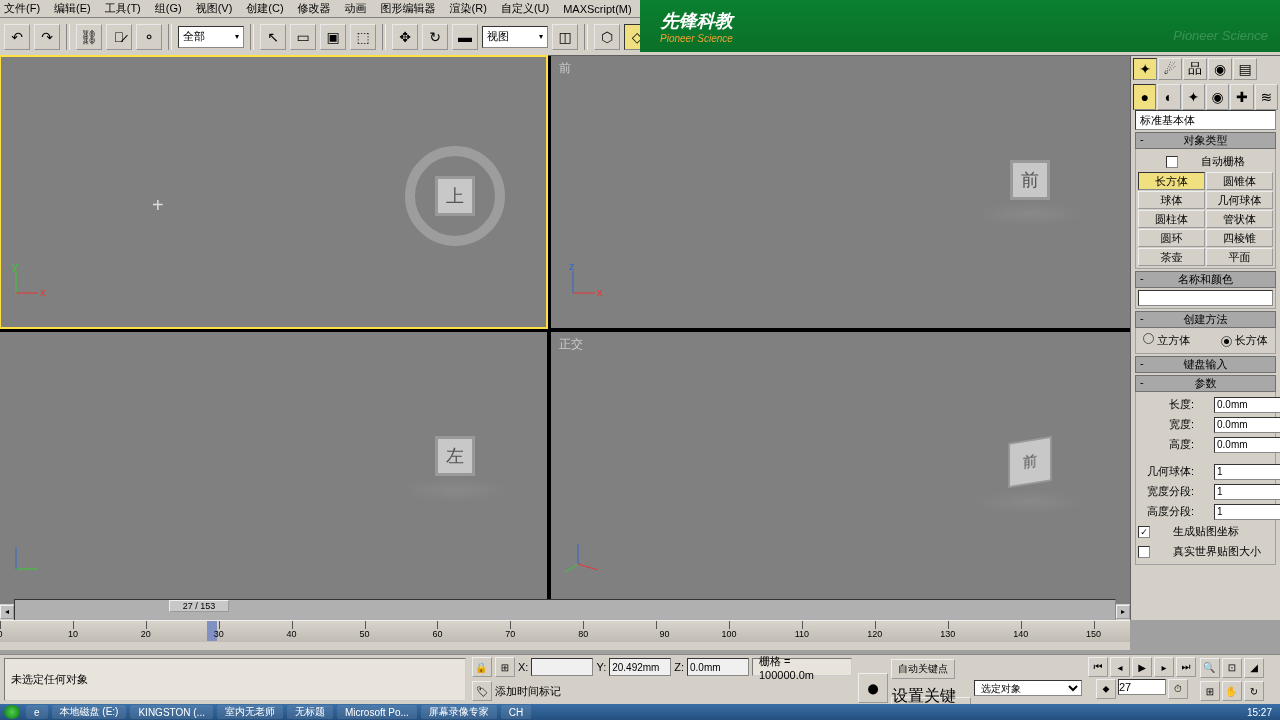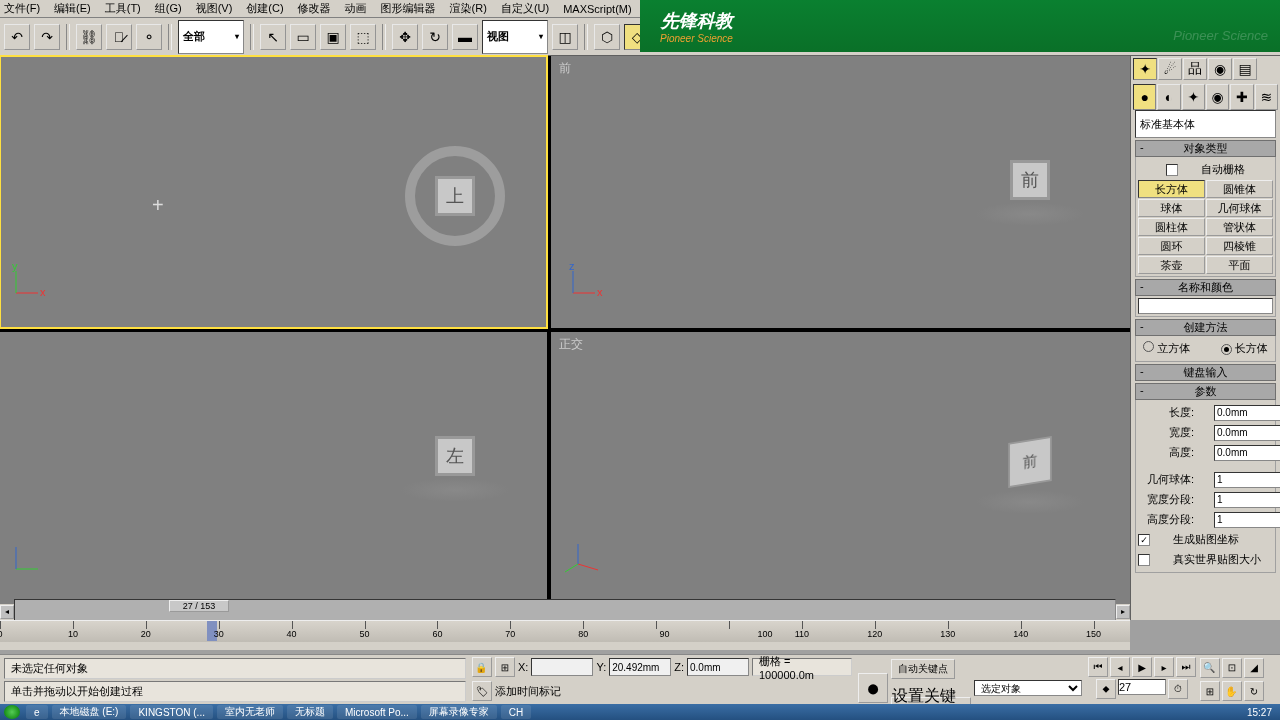--- a/index.html
+++ b/index.html
@@ -11,42 +11,42 @@
 .banner { position: absolute; top: 0; left: 640px; right: 0; height: 52px; background: linear-gradient(#0a8030,#0a7028); color: #fff; display: flex; align-items: center; padding: 0 20px; justify-content: space-between; z-index: 10; }
 .banner-logo { display:flex; flex-direction:column; align-items:flex-end; }
 .banner-logo .cn { font-size: 18px; font-weight: bold; font-style: italic; }
 .banner-logo .en { font-size: 10px; font-style: italic; color: #f0a030; }
 .banner-title { font-size: 24px; flex: 1; text-align: center; margin-right: 60px;}
 .banner-wm { position:absolute; right:12px; top:28px; font-size:13px; font-style:italic; color:rgba(255,255,255,.2); }
 
 .toolbar { height: 38px; background: #d4d0c8; display: flex; align-items: center; padding: 2px 4px; gap: 4px; border-bottom: 1px solid #606060; }
 .tbtn { width: 26px; height: 26px; background: #d4d0c8; border: 1px outset #e8e8e8; display: flex; align-items: center; justify-content: center; font-size: 14px; }
 .tbtn.active { background: #f0e080; border: 1px inset #888; }
-.tselect { height: 34px; background: #fff; border: 1px inset #888; padding: 0 4px; display: flex; align-items: center; font-weight: bold; }
+.tselect { height: 22px; background: #fff; border: 1px inset #888; padding: 0 4px; display: flex; align-items: center; }
 .tselect::after { content: "▾"; margin-left: 30px; font-size: 8px; }
 .sep { width: 4px; height: 26px; border-left: 1px solid #888; border-right: 1px solid #eee; margin: 0 2px; }
 
 .viewports { position: absolute; top: 56px; left: 0; width: 1130px; height: 548px; background: #000; display: grid; grid-template-columns: 547px 1fr; grid-template-rows: 1fr 1fr; gap: 4px; }
 .viewport { background: #808080; position: relative; }
 .viewport.active { outline: 2px solid #ffe040; outline-offset: -1px; }
 .vp-label { position: absolute; top: 4px; left: 8px; color: #ccc; font-size: 12px; }
 .vp-axis { position: absolute; bottom: 28px; left: 16px; }
 .vp-axis svg { overflow: visible; }
 .cursor-cross { position:absolute; top:138px; left:152px; color:#ddd; font-size:20px; font-weight:200; }
 
 .viewcube { position: absolute; width: 120px; height: 120px; display: flex; align-items: center; justify-content: center; }
 .vc-ring { width: 100px; height: 100px; border: 10px solid rgba(200,200,200,.4); border-radius: 50%; position: absolute; }
 .vc-face { width: 40px; height: 40px; background: #c8c8c8; border: 3px solid #999; display: flex; align-items: center; justify-content: center; font-size: 18px; color: #555; }
 .vc-oval { width:110px; height:24px; background:radial-gradient(ellipse, rgba(150,150,150,.4), transparent 70%); border-radius:50%; position:absolute; }
 
 .side-panel { position: absolute; top: 56px; right: 0; width: 150px; bottom: 100px; background: #d4d0c8; border-left: 1px solid #606060; }
 .cmd-tabs { height: 26px; display: flex; padding:2px; gap:1px; }
 .cmd-tabs .tbtn { width: 24px; height: 22px; }
 .cmd-tabs2 { height: 26px; display: flex; padding:2px; gap:1px; }
-.subcat { height: 28px; background: #fff; border: 1px inset #888; margin: 2px 4px; padding: 0 4px; display:flex; align-items:center; }
+.subcat { height: 20px; background: #fff; border: 1px inset #888; margin: 2px 4px; padding: 0 4px; display:flex; align-items:center; }
 .rollout-hdr { height: 17px; background: #a8a8a8; border: 1px solid #707070; margin: 2px 4px 0; text-align: center; font-size: 11px; position: relative; }
 .rollout-hdr::before { content: "-"; position: absolute; left: 4px; }
 .rollout-body { background: #d4d0c8; margin: 0 4px; padding: 2px; border: 1px solid #a0a0a0; border-top: none; }
 .prim-grid { display: grid; grid-template-columns: 1fr 1fr; gap: 1px; }
 .prim-btn { height: 18px; background: #d4d0c8; border: 1px outset #eee; text-align: center; font-size: 11px; display:flex; align-items:center; justify-content:center; }
 .prim-btn.sel { background: #f0e080; border: 1px inset #888; }
 .frow { display: flex; align-items: center; height: 19px; gap: 20px; margin: 1px 0; }
 .frow label { flex: 0 0 auto; font-size: 11px; text-align: right; }
 .finput { flex: 1; height: 16px; background: #fff; border: 1px inset #888; padding: 0 2px; font-size: 10px; }
 .chk { width: 12px; height: 12px; background: #fff; border: 1px inset #888; display:inline-flex; align-items:center; justify-content:center; font-size:9px; margin-right:3px; }
@@ -57,21 +57,21 @@
 .time-slider { height: 16px; display: flex; align-items: center; }
 .ts-arrow { width: 14px; height: 14px; background: #c0c0c0; border: 1px outset #eee; text-align: center; font-size: 8px; line-height:12px; }
 .ts-track { flex: 1; height: 26px; background: #b0b0b0; border: 1px inset #888; position: relative; }
 .ts-thumb { position: absolute; width: 60px; height: 12px; background: #c8c8c8; border: 1px outset #eee; text-align: center; font-size: 9px; }
 .ruler { height: 22px; background: linear-gradient(#d8d4cc,#c0bcb4); position: relative; border-top: 1px solid #eee; }
 .ruler-tick { position: absolute; top: 0; width: 1px; height: 8px; background: #555; }
 .ruler-lbl { position: absolute; top: 8px; font-size: 9px; transform: translateX(-50%); }
 .ruler-marker { position:absolute; top:0; width:10px; height:20px; background:#8090c0; left:207px; }
 
 .status-bar { position: absolute; bottom: 16px; left: 0; right: 0; height: 50px; background: #d4d0c8; border-top: 1px solid #888; display: flex; }
-.status-left { width: 470px; display: flex; flex-direction: column; padding: 2px 4px; }
+.status-left { width: 470px; display: flex; flex-direction: column; padding: 2px 4px; justify-content: flex-end; }
 .status-box { height: 22px; background: #e8e4dc; border: 1px inset #ccc; padding: 2px 6px; margin: 1px 0; font-size: 11px; flex:1; display:flex; align-items:center; }
 .coord-row { display: flex; align-items: center; gap: 3px; padding: 2px; }
 .coord-row input { width: 62px; height: 18px; background: #f0f0f0; border: 1px inset #888; font-size: 10px; padding:0 2px; }
 .anim-ctrl { display: flex; align-items: center; gap: 2px; padding: 2px; }
 .abtn { width: 20px; height: 20px; background: #d4d0c8; border: 1px outset #eee; display:flex; align-items:center; justify-content:center; font-size:10px; }
 
 .taskbar { position: absolute; bottom: 0; left: 0; right: 0; height: 16px; background: linear-gradient(#3a6ea5,#245080); display: flex; align-items: center; }
 .task-item { height: 14px; padding: 0 8px; color: #fff; font-size: 10px; background: rgba(255,255,255,.1); margin: 0 2px; border-radius: 2px; display:flex; align-items:center; gap:4px; }
 .task-clock { margin-left: auto; color: #fff; padding: 0 8px; font-size: 10px; }
 .start-orb { width:16px; height:14px; background: radial-gradient(circle,#5c5,#070); border-radius:50%; margin:0 4px; }
@@ -304,38 +304,37 @@
       <div class="ruler-lbl" style="left: 32.2581%;">50</div>
       <div class="ruler-tick" style="left: 38.7097%;"></div>
       <div class="ruler-lbl" style="left: 38.7097%;">60</div>
       <div class="ruler-tick" style="left: 45.1613%;"></div>
       <div class="ruler-lbl" style="left: 45.1613%;">70</div>
       <div class="ruler-tick" style="left: 51.6129%;"></div>
       <div class="ruler-lbl" style="left: 51.6129%;">80</div>
       <div class="ruler-tick" style="left: 58.0645%;"></div>
       <div class="ruler-lbl" style="left: 58.0645%; padding-left: 17px;">90</div>
       <div class="ruler-tick" style="left: 64.5161%;"></div>
-      <div class="ruler-lbl" style="left: 64.5161%; margin-left: 36px;">100</div>
+      <div class="ruler-lbl" style="left: 64.5161%;">100</div>
       <div class="ruler-tick" style="left: 70.9677%;"></div>
       <div class="ruler-lbl" style="left: 70.9677%;">110</div>
       <div class="ruler-tick" style="left: 77.4194%;"></div>
       <div class="ruler-lbl" style="left: 77.4194%;">120</div>
       <div class="ruler-tick" style="left: 83.871%;"></div>
       <div class="ruler-lbl" style="left: 83.871%;">130</div>
       <div class="ruler-tick" style="left: 90.3226%;"></div>
       <div class="ruler-lbl" style="left: 90.3226%;">140</div>
       <div class="ruler-tick" style="left: 96.7742%;"></div>
       <div class="ruler-lbl" style="left: 96.7742%;">150</div>
     </div>
 </div>
 
 <div class="status-bar">
   <div class="status-left">
     <div class="status-box">未选定任何对象</div>
-    <div class="status-box">单击并拖动以开始创建过程</div>
   </div>
   <div style="display:flex;flex-direction:column;">
     <div class="coord-row">
       <div class="abtn">🔒</div>
       <div class="abtn">⊞</div>
       <span>X:</span>
         <input value="" style="">
       <span>Y:</span>
         <input value="20.492mm" style="">
       <span>Z:</span>

